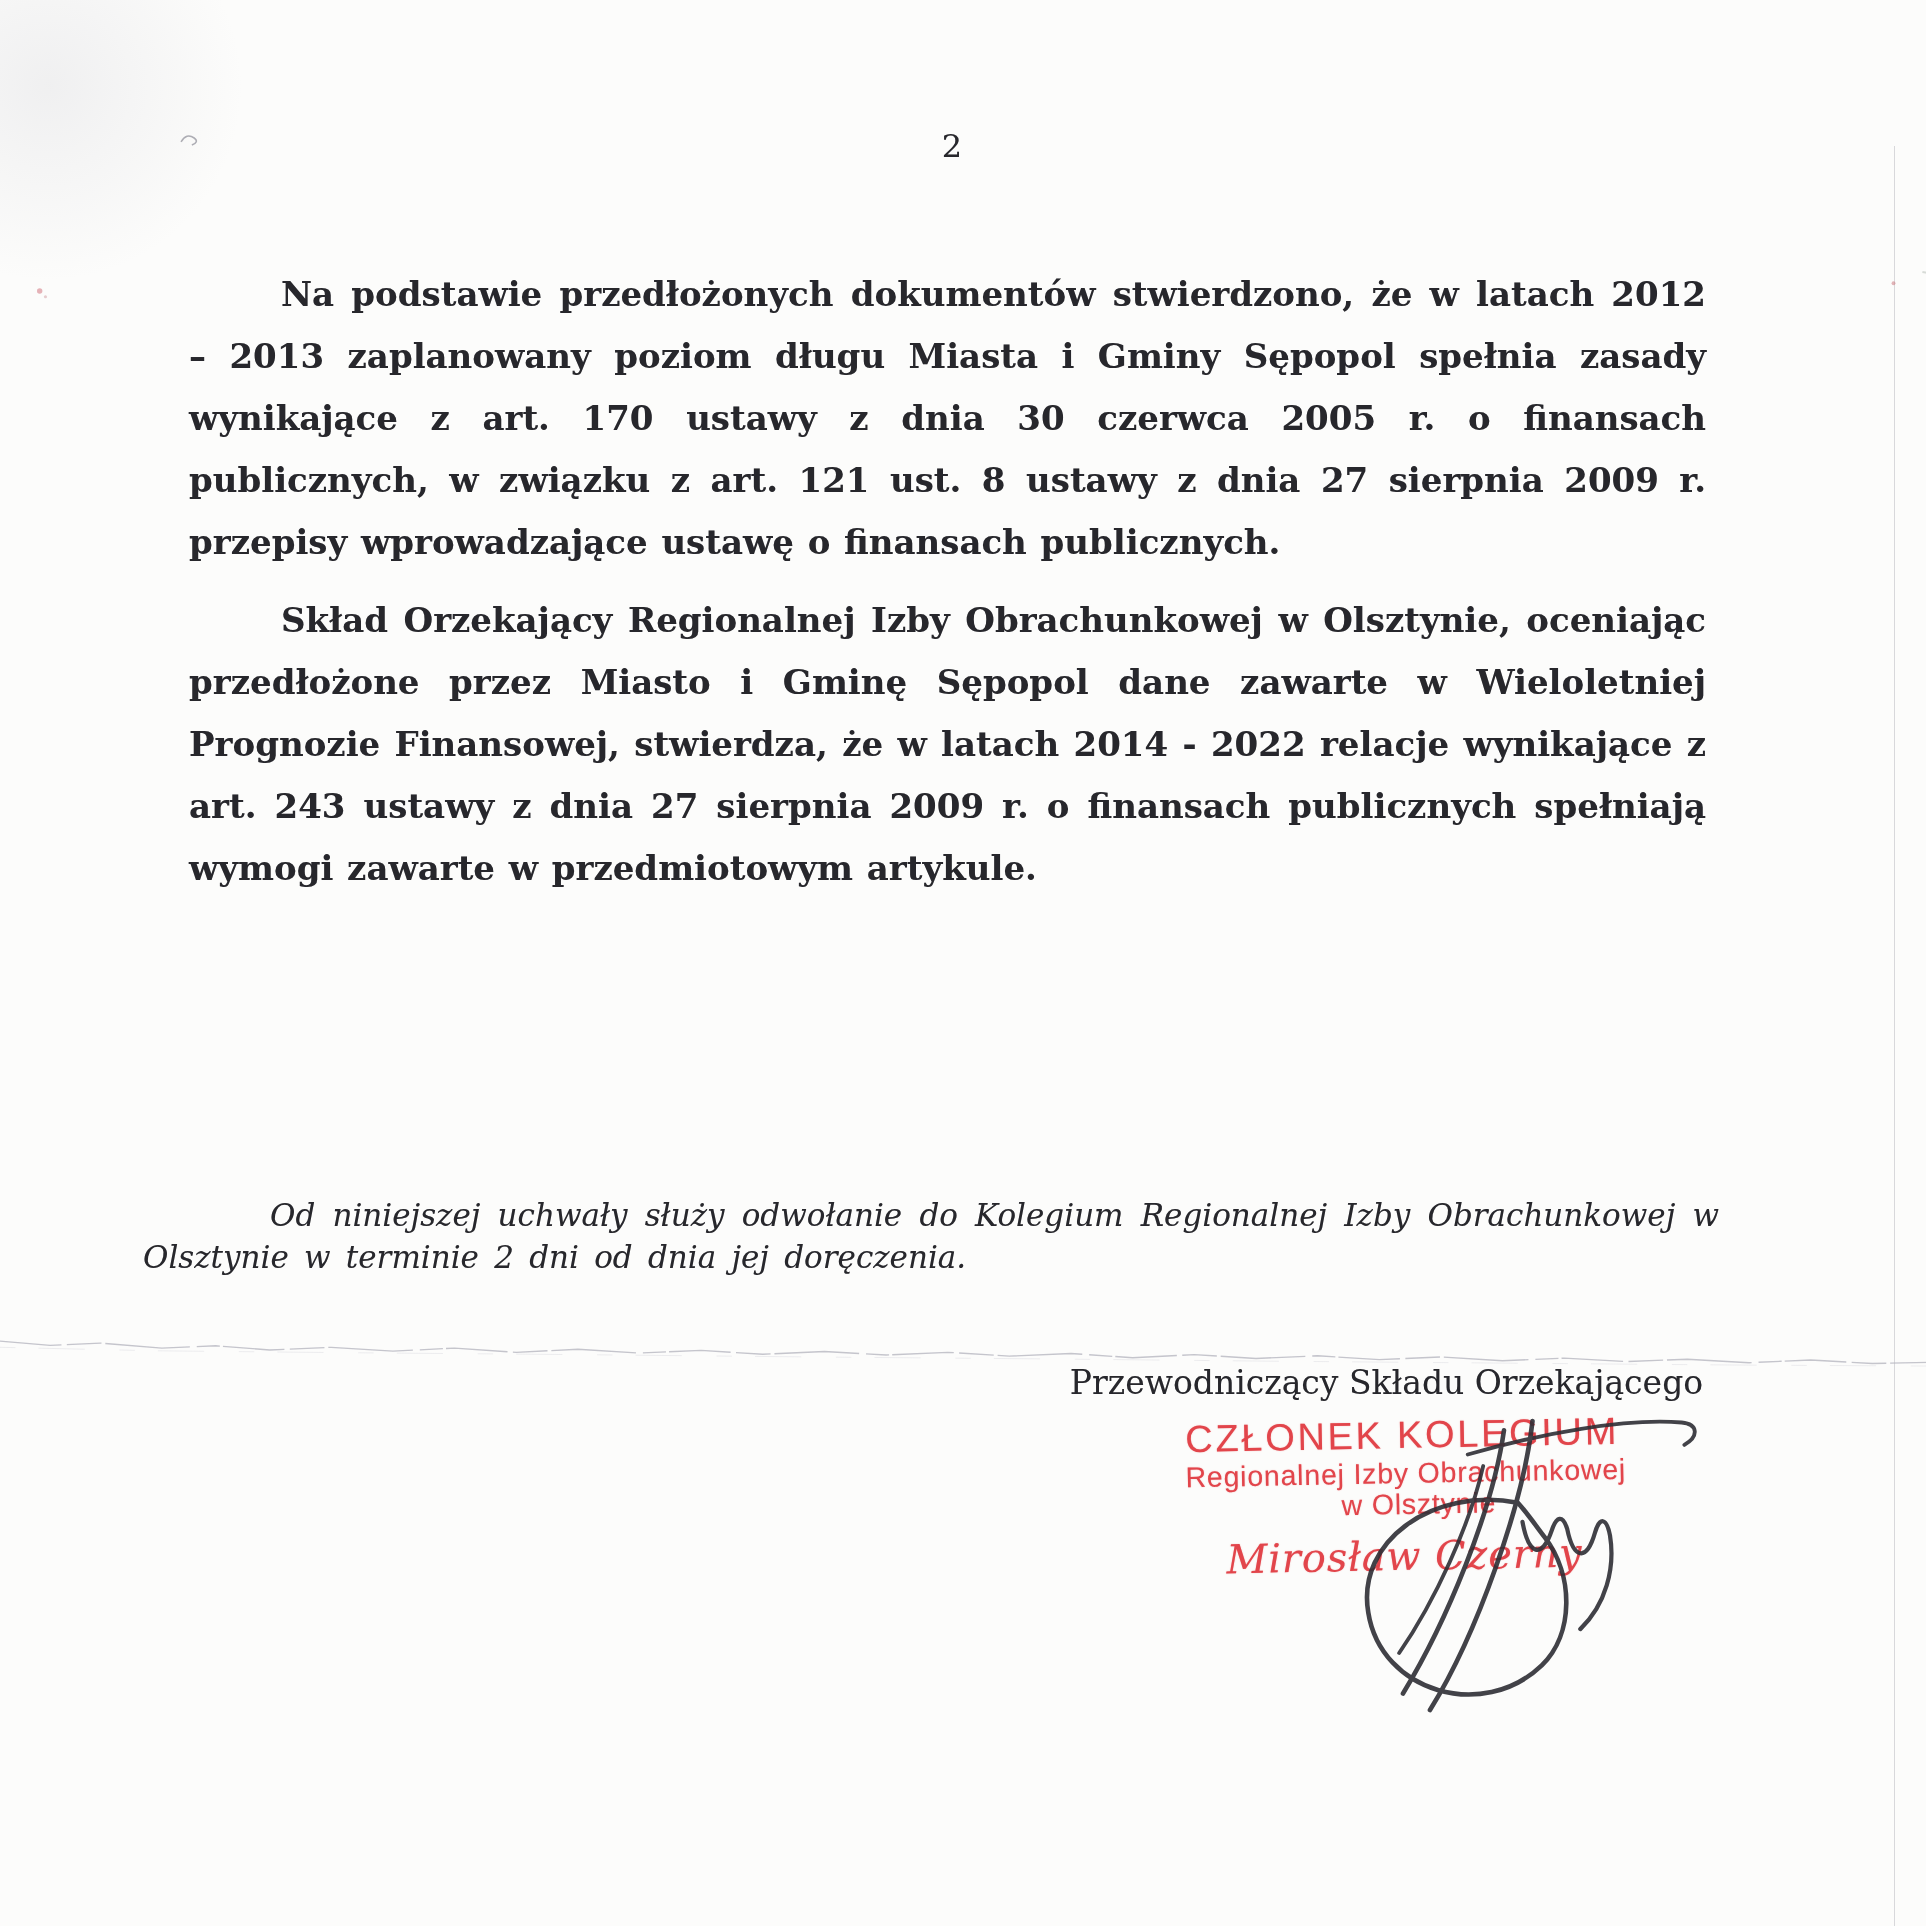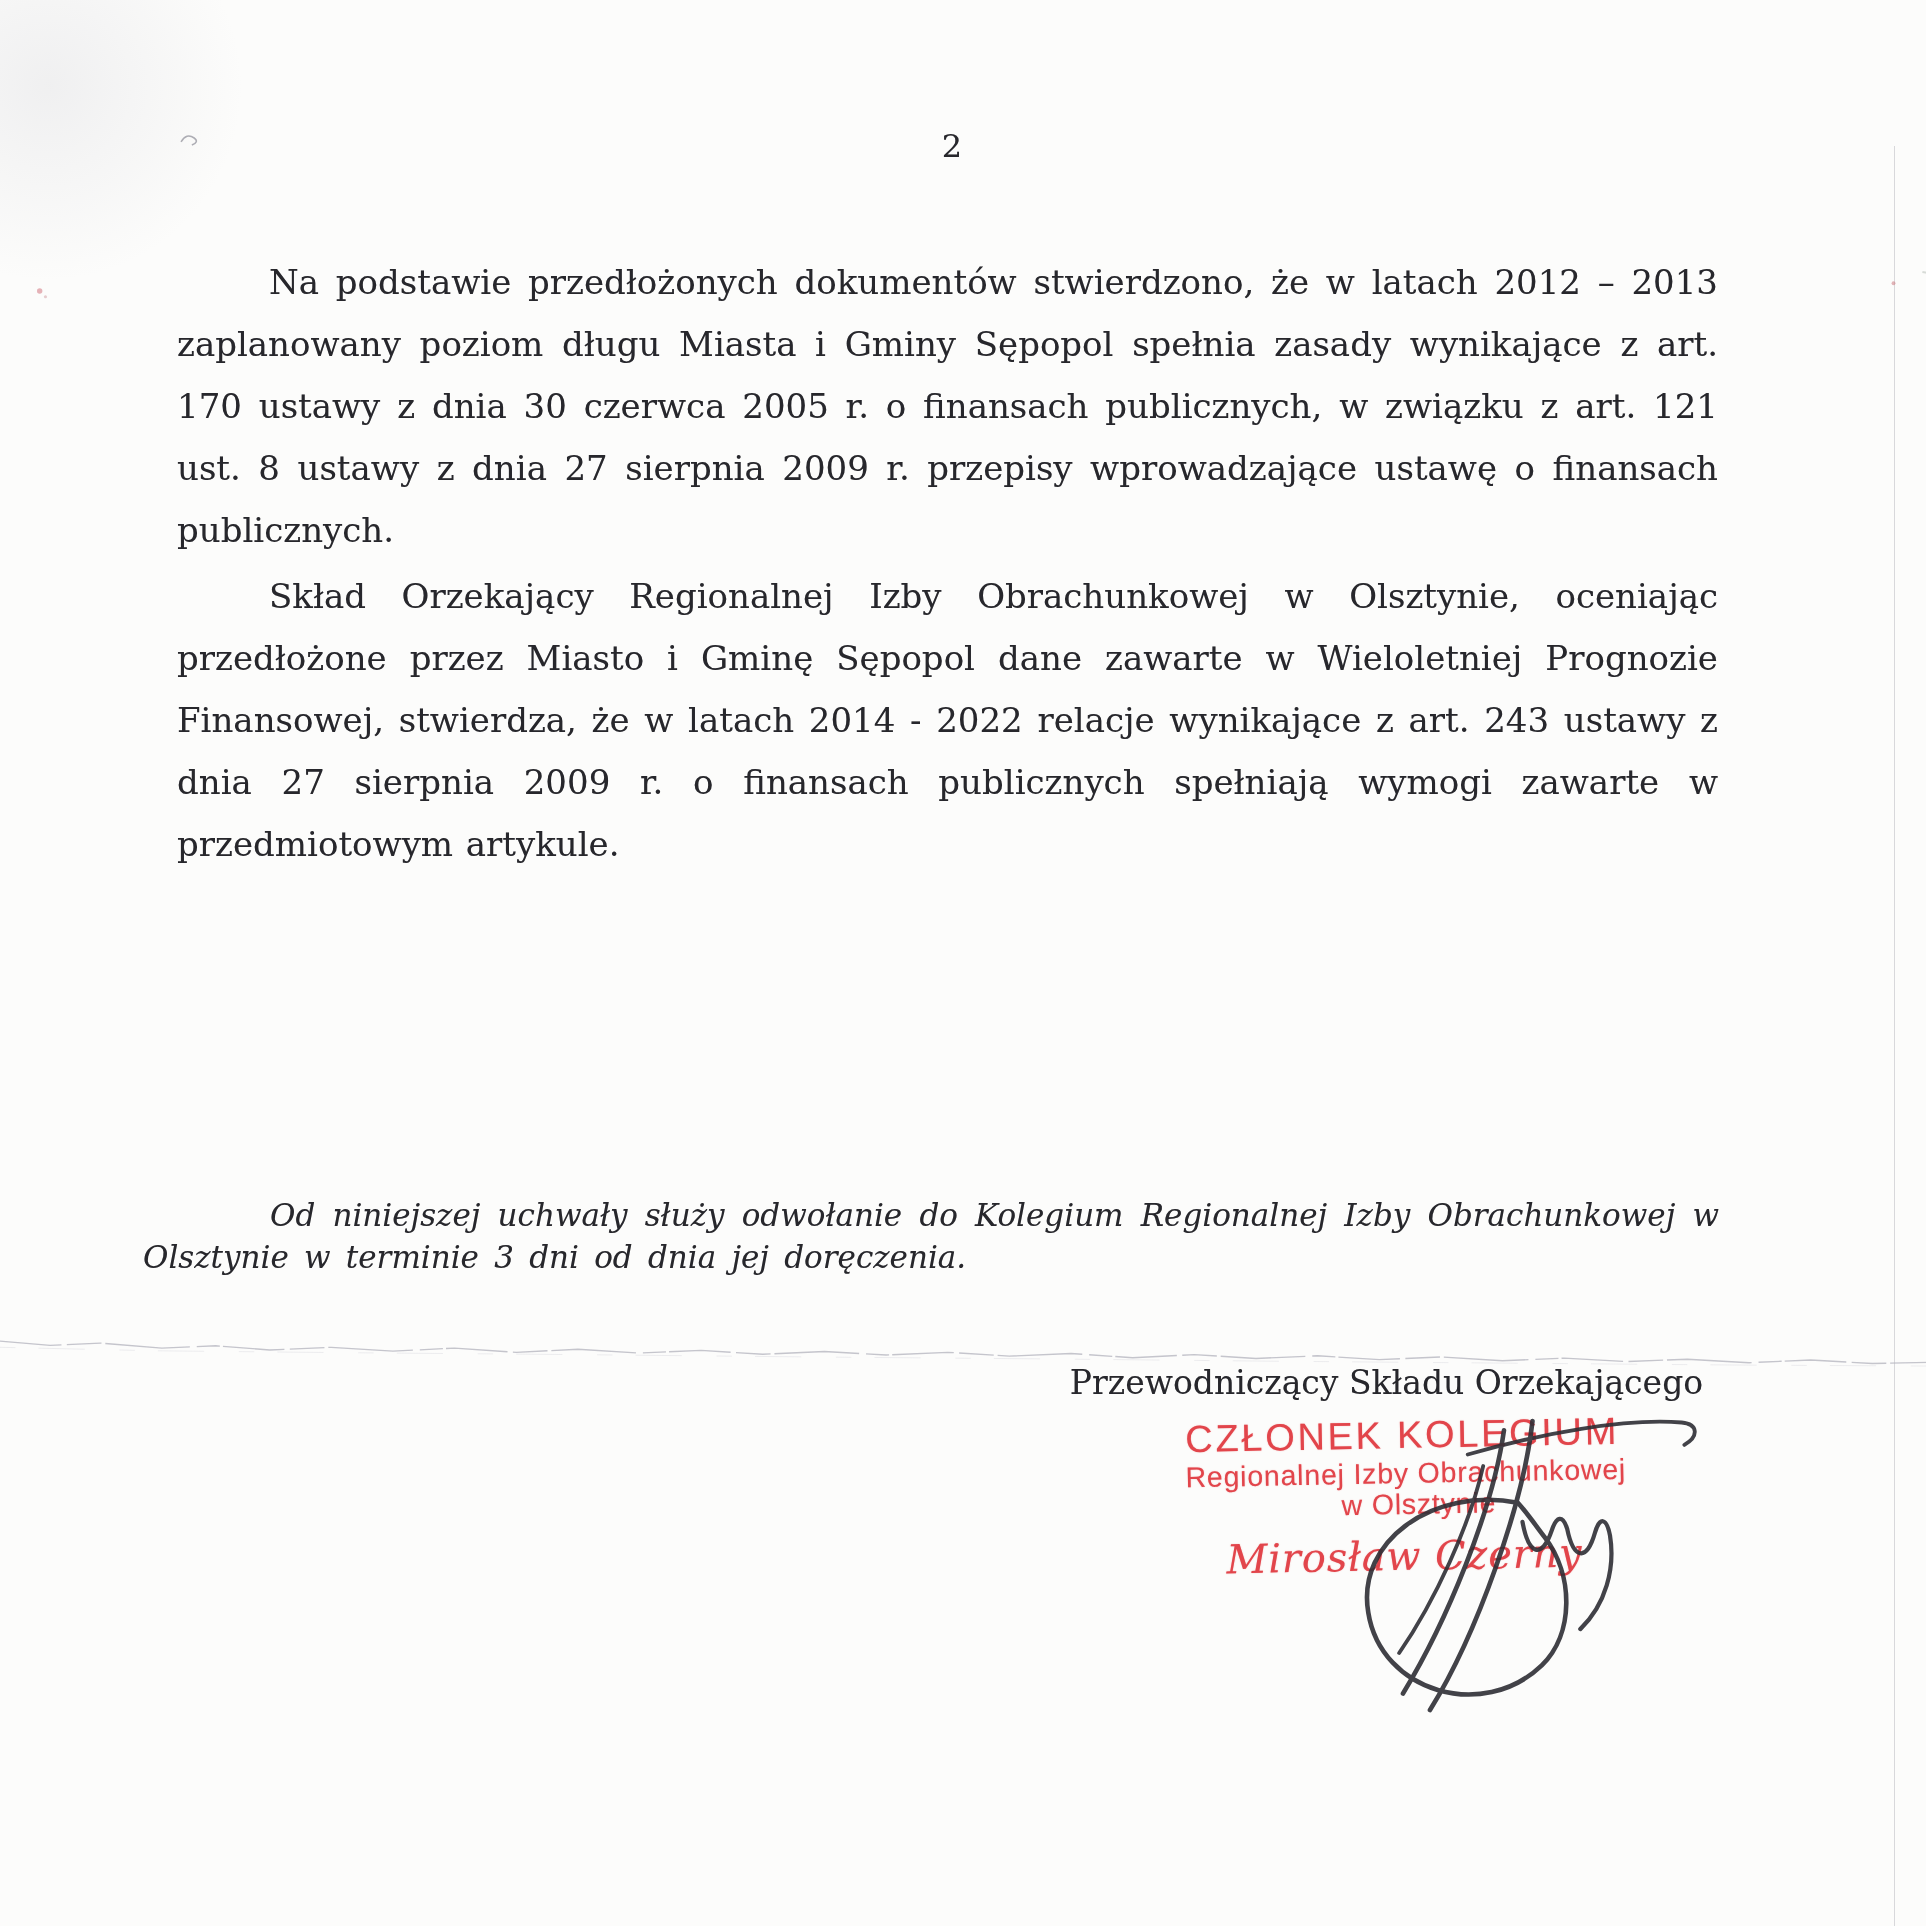--- a/index.html
+++ b/index.html
@@ -20,21 +20,21 @@
   }
   .doc-text{color:#27272c;text-shadow:0 0.4px 0.4px rgba(50,50,55,.28);}
   .page-number{
     position:absolute;left:921px;top:119px;width:62px;
     font-size:32px;line-height:54px;text-align:center;
   }
   .content{
     position:absolute;left:173px;top:247px;width:1549px;
     font-size:34px;line-height:62px;text-align:justify;word-spacing:1.9px;
   }
-  .content p{margin:4px;text-indent:92px;}
+  .content p{margin:16px;text-indent:92px;font-weight:bold;}
   .appeal{
     position:absolute;left:143px;top:1194px;width:1576px;
     font-size:31px;line-height:42px;font-style:italic;
     text-align:justify;word-spacing:5.4px;
   }
   .appeal p{margin:0;text-indent:127px;}
   .signer-title{
     position:absolute;left:1040px;top:1352px;width:693px;
     font-size:33px;line-height:62px;text-align:center;white-space:nowrap;
   }
@@ -75,21 +75,21 @@
 <div class="v-streak"></div>
 
 <div class="page-number doc-text">2</div>
 
 <div class="content doc-text">
   <p>Na podstawie przedłożonych dokumentów stwierdzono, że w latach 2012 – 2013 zaplanowany poziom długu Miasta i Gminy Sępopol spełnia zasady wynikające z art. 170 ustawy z dnia 30 czerwca 2005 r. o finansach publicznych, w związku z art. 121 ust. 8 ustawy z dnia 27 sierpnia 2009 r. przepisy wprowadzające ustawę o finansach publicznych.</p>
   <p>Skład Orzekający Regionalnej Izby Obrachunkowej w Olsztynie, oceniając przedłożone przez Miasto i Gminę Sępopol dane zawarte w Wieloletniej Prognozie Finansowej, stwierdza, że w latach 2014 - 2022 relacje wynikające z art. 243 ustawy z dnia 27 sierpnia 2009 r. o finansach publicznych spełniają wymogi zawarte w przedmiotowym artykule.</p>
 </div>
 
 <div class="appeal doc-text">
-  <p>Od niniejszej uchwały służy odwołanie do Kolegium Regionalnej Izby Obrachunkowej w Olsztynie w terminie 3 dni od dnia jej doręczenia.</p>
+  <p>Od niniejszej uchwały służy odwołanie do Kolegium Regionalnej Izby Obrachunkowej w Olsztynie w terminie 2 dni od dnia jej doręczenia.</p>
 </div>
 
 <svg class="decor-svg" width="1954" height="2700" viewBox="0 0 5072 7008">
   <path d="M 0 3481 L 130 3492 L 260 3486 L 420 3499 L 560 3493 L 700 3504 L 860 3497 L 1020 3507 L 1180 3499 L 1340 3510 L 1500 3502 L 1660 3512 L 1820 3505 L 1980 3515 L 2140 3508 L 2300 3517 L 2460 3510 L 2620 3520 L 2780 3513 L 2940 3524 L 3100 3516 L 3260 3526 L 3420 3519 L 3580 3529 L 3740 3522 L 3900 3532 L 4060 3525 L 4220 3534 L 4380 3528 L 4540 3537 L 4700 3530 L 4860 3539 L 5072 3535" fill="none" stroke="#b5b5bf" stroke-width="3.5" opacity="0.78" stroke-dasharray="160 14 90 10 220 18 60 8"></path>
   <path d="M 0 3497 L 400 3506 L 900 3511 L 1500 3516 L 2100 3522 L 2700 3527 L 3300 3533 L 3900 3538 L 4500 3543 L 5072 3546" fill="none" stroke="#c8c8d0" stroke-width="2" opacity="0.4" stroke-dasharray="40 60 120 90"></path>
   <path d="M 470 368 q 14 -24 34 -10 q 14 10 -6 18" fill="none" stroke="#9a9aa2" stroke-width="4" opacity="0.8"></path>
   <circle cx="103" cy="755" r="7" fill="#d98b92" opacity="0.65"></circle>
   <circle cx="118" cy="770" r="4" fill="#cf9aa0" opacity="0.5"></circle>
   <path d="M 3055 6608 l 9 3 l -3 22 l -9 -3 z" fill="#55555c" opacity="0.8"></path>
   <circle cx="3850" cy="6868" r="5" fill="#b9b9c0" opacity="0.6"></circle>

